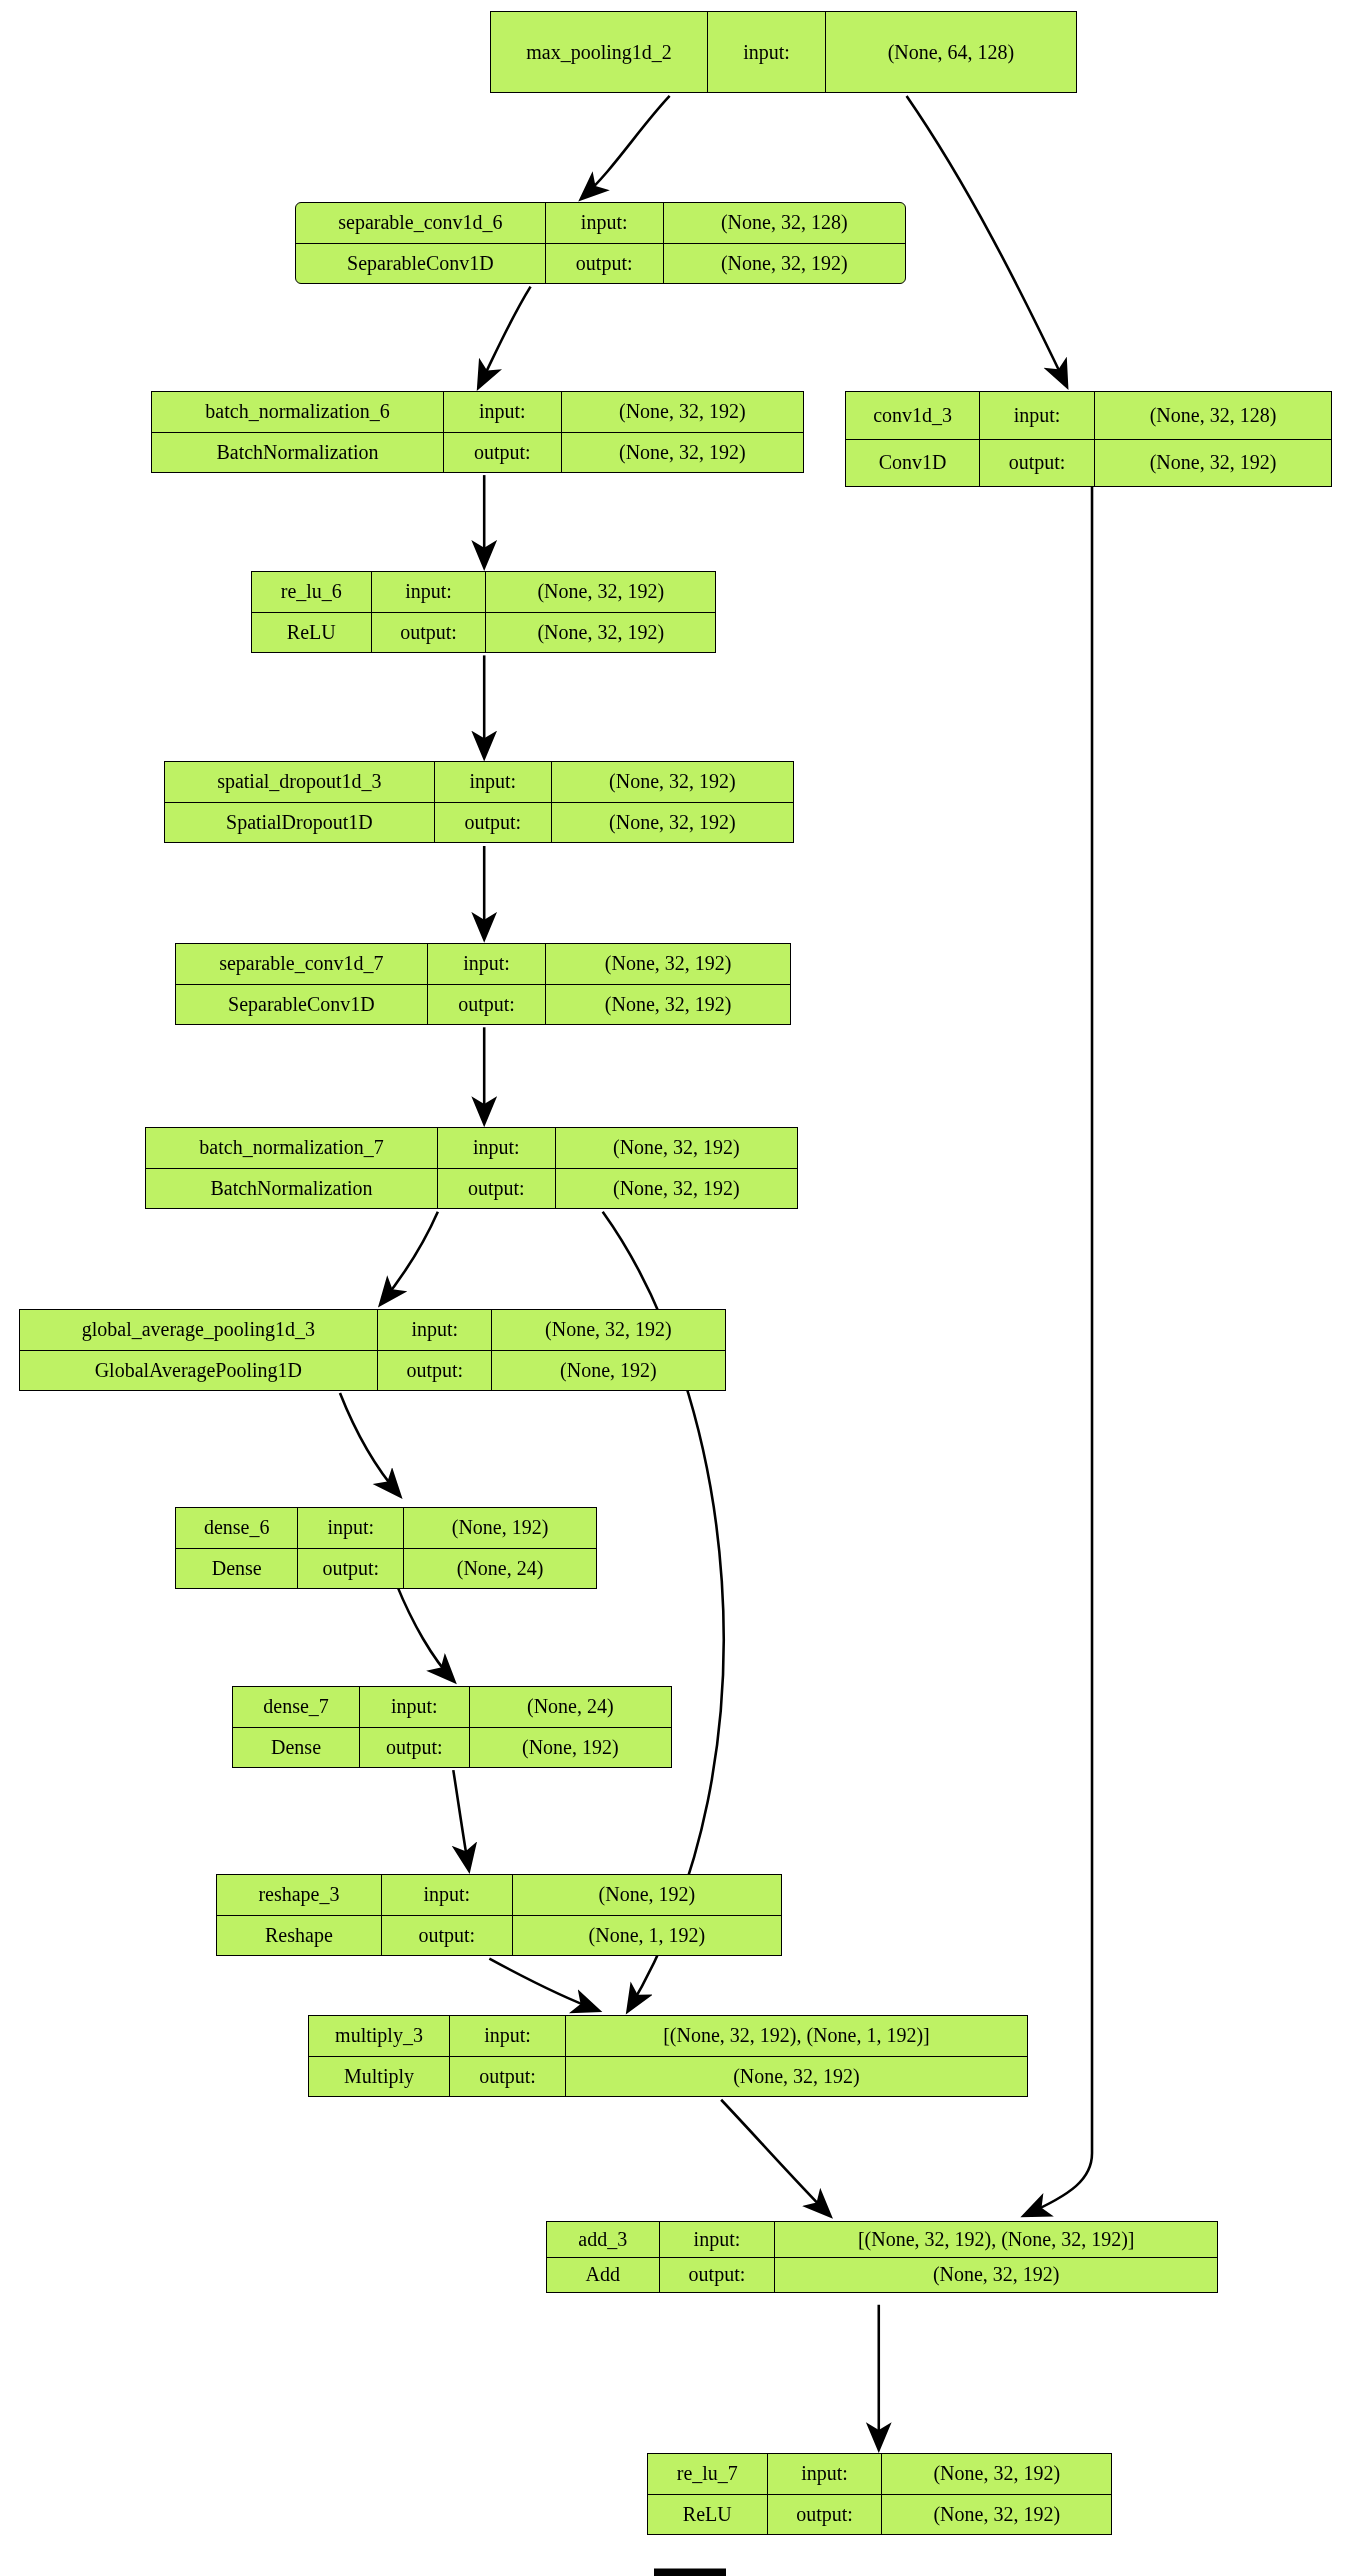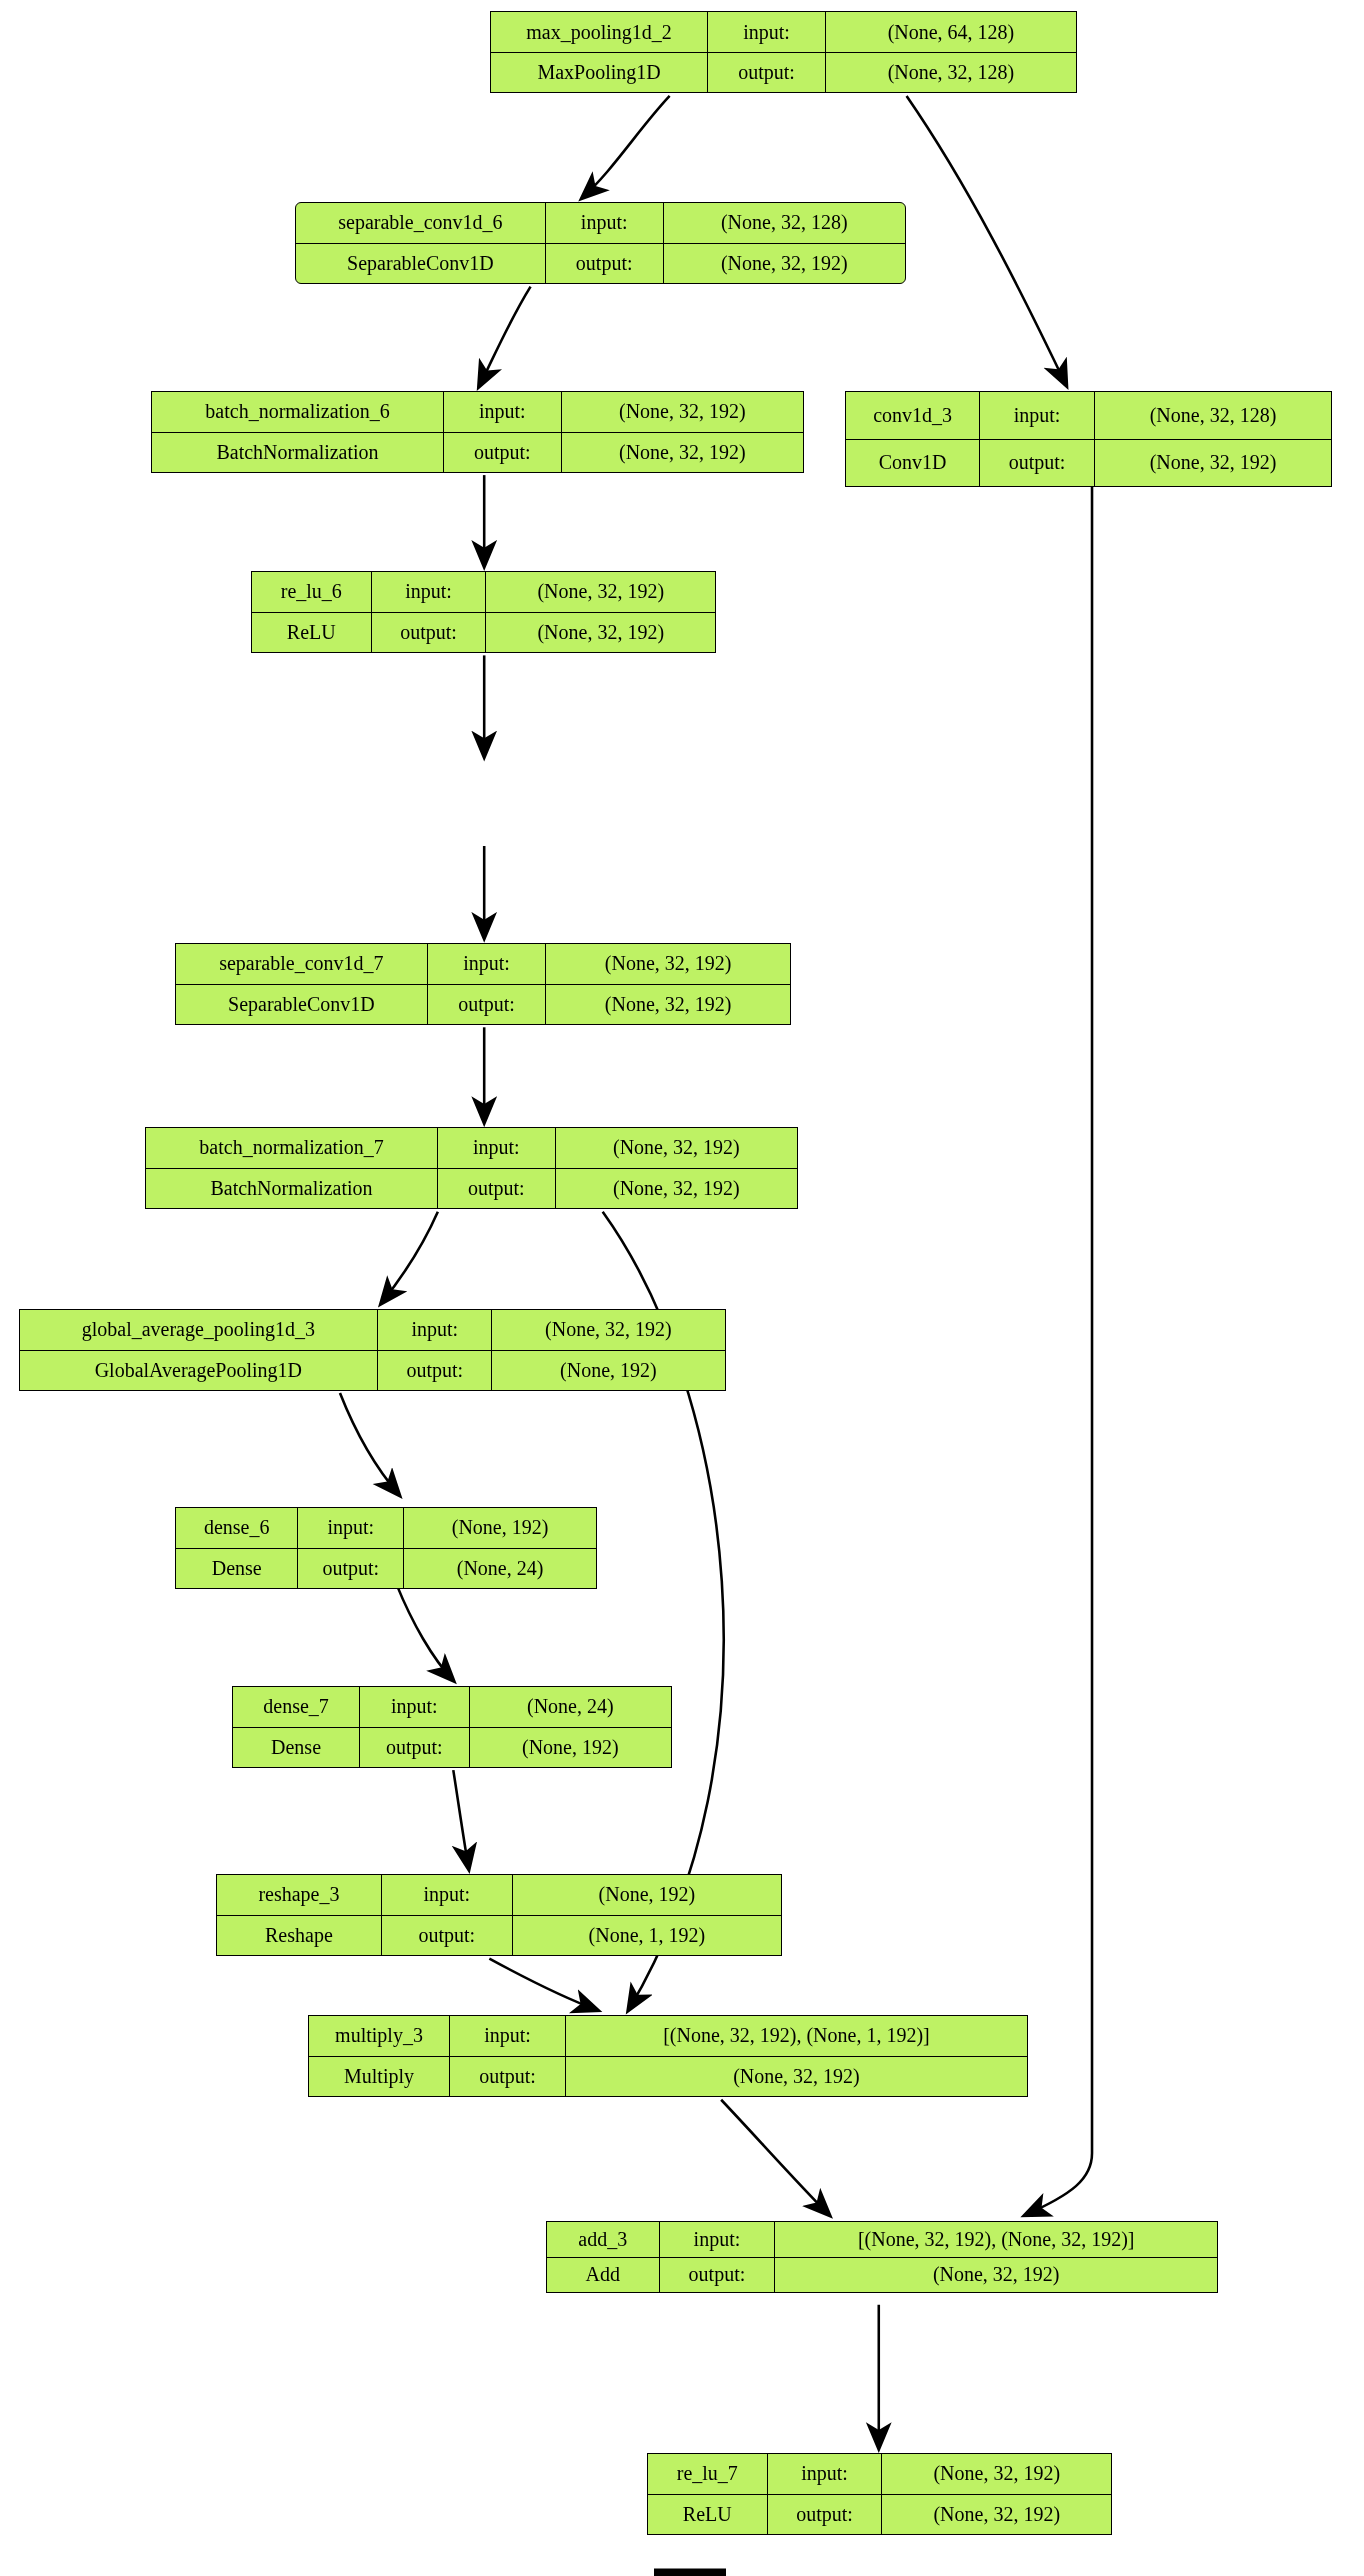--- a/index.html
+++ b/index.html
@@ -67,25 +67,20 @@
   </svg>
 
   <div class="node" style="left:490px;top:11.3px;width:587px;height:82px;">
     <table>
       <tbody>
           <tr>
         <td class="nm" style="width:34.5%;">max_pooling1d_2</td>
         <td class="io" style="width:17.5%;">input:</td>
         <td class="sh">(None, 64, 128)</td>
       </tr>
-      <tr>
-        <td class="nm">MaxPooling1D</td>
-        <td class="io">output:</td>
-        <td class="sh">(None, 32, 128)</td>
-      </tr>
     </tbody>
       </table>
   </div>
 
   <div class="node" style="left:295px;top:202px;width:611px;height:82px;border-radius:6px;">
     <table>
       <tbody>
           <tr>
         <td class="nm" style="width:38.5%;">separable_conv1d_6</td>
         <td class="io" style="width:16.8%;">input:</td>
@@ -144,20 +139,36 @@
       </tr>
       <tr>
         <td class="nm">ReLU</td>
         <td class="io">output:</td>
         <td class="sh">(None, 32, 192)</td>
       </tr>
     </tbody>
       </table>
   </div>
 
+  <div class="node" style="left:164px;top:761px;width:630px;height:82px;">
+    <table>
+      <tbody>
+          <tr>
+        <td class="nm" style="width:40.5%;">spatial_dropout1d_3</td>
+        <td class="io" style="width:16.2%;">input:</td>
+        <td class="sh">(None, 32, 192)</td>
+      </tr>
+      <tr>
+        <td class="nm">SpatialDropout1D</td>
+        <td class="io">output:</td>
+        <td class="sh">(None, 32, 192)</td>
+      </tr>
+    </tbody>
+      </table>
+  </div>
 
   <div class="node" style="left:175px;top:943px;width:616px;height:82px;">
     <table>
       <tbody>
           <tr>
         <td class="nm" style="width:38.5%;">separable_conv1d_7</td>
         <td class="io" style="width:16.8%;">input:</td>
         <td class="sh">(None, 32, 192)</td>
       </tr>
       <tr>

